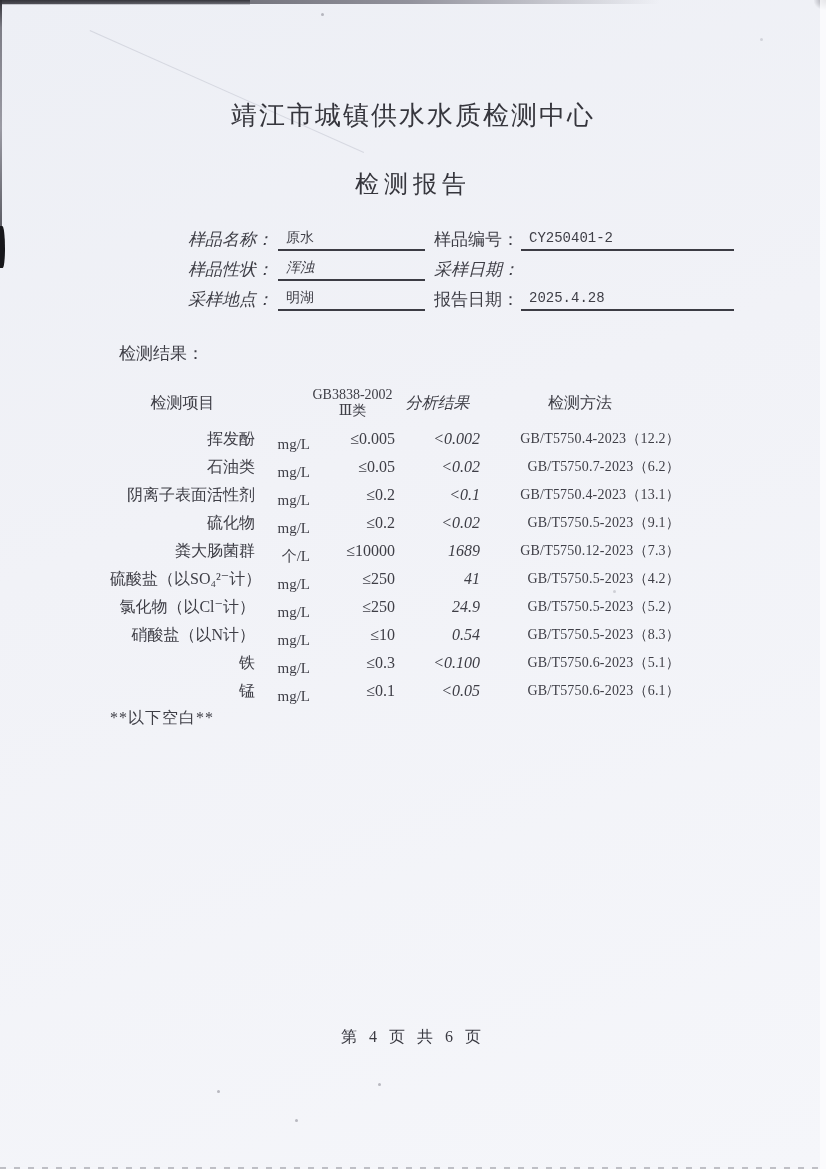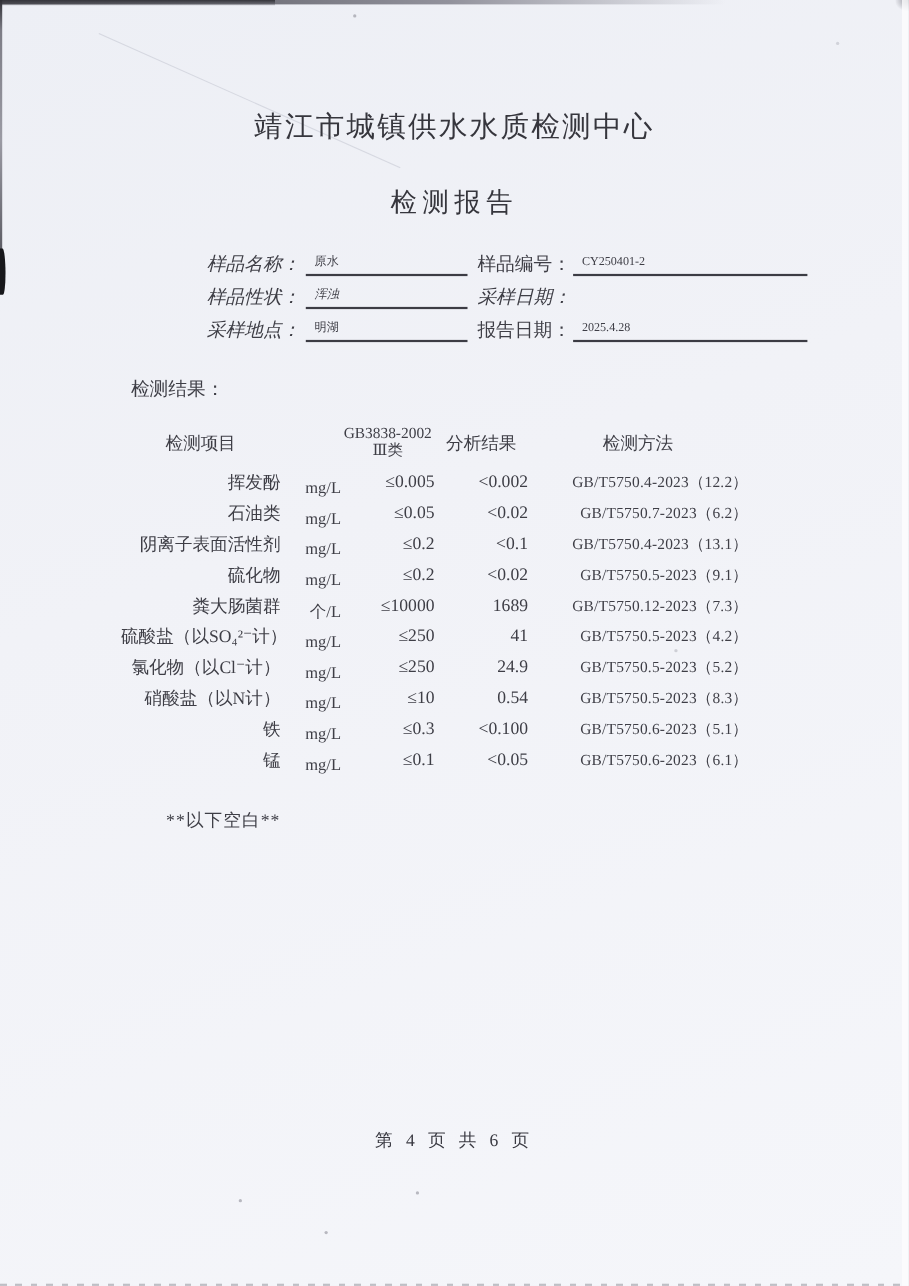--- a/index.html
+++ b/index.html
@@ -39,46 +39,46 @@
   .report-title{
     position:absolute;top:168px;left:0;width:826px;text-align:center;
     font-size:24px;letter-spacing:5px;color:#36363d;font-weight:500;
   }
   .info-block{position:absolute;top:221px;left:188px;width:548px;}
   .info-row{display:flex;height:30px;align-items:flex-end;}
   .info-label{font-size:17px;white-space:nowrap;}
   .info-label.l{width:90px;font-style:italic;}
   .info-label.r{width:87px;}
   .info-value{
-    border-bottom:2px solid #3c3c44;font-size:11px;line-height:22px;
-    padding-left:8px;white-space:nowrap;
+    border-bottom:2px solid #3c3c44;font-size:14px;line-height:22px;
+    padding-left:8px;white-space:nowrap;font-family:Liberation Mono, monospace;
   }
   .info-value.l{width:139px;}
   .info-gap{width:9px;}
   .info-value.r{width:205px;}
   .italic .info-label,.italic .info-value{font-style:italic;}
   .results-label{position:absolute;top:342px;left:119px;font-size:17px;}
   
   .rtable{position:absolute;top:381px;left:110px;width:570px;}
   .thead{display:flex;align-items:center;height:44px;font-size:16px;}
   .thead .hcell{text-align:center;}
   .std-head{font-size:14px;line-height:16px;}
   .c-item{width:145px;}
   .c-unit{width:55px;}
   .c-std{width:85px;}
-  .c-res{width:85px;}
+  .c-res{width:85px;font-style:italic;}
   .c-met{width:200px;}
   .trow{display:flex;align-items:center;height:28px;}
   .trow .cell{text-align:right;white-space:nowrap;}
   .cell.c-item{font-size:16px;}
   .cell.c-unit{font-size:15px;margin-top:10px;}
   .cell.c-std,.cell.c-res{font-size:16px;}
   .cell.c-met{font-size:14px;letter-spacing:0.2px;}
   .end-note{
-    position:absolute;top:736px;left:110px;width:145px;text-align:right;
+    position:absolute;top:708px;left:110px;width:145px;text-align:left;
     font-size:16px;letter-spacing:1px;
   }
   .page-footer{
     position:absolute;top:1027px;left:0;width:826px;text-align:center;
     font-size:16px;letter-spacing:4px;color:#3a3a42;
   }
 </style>
 </head>
 <body>
 

